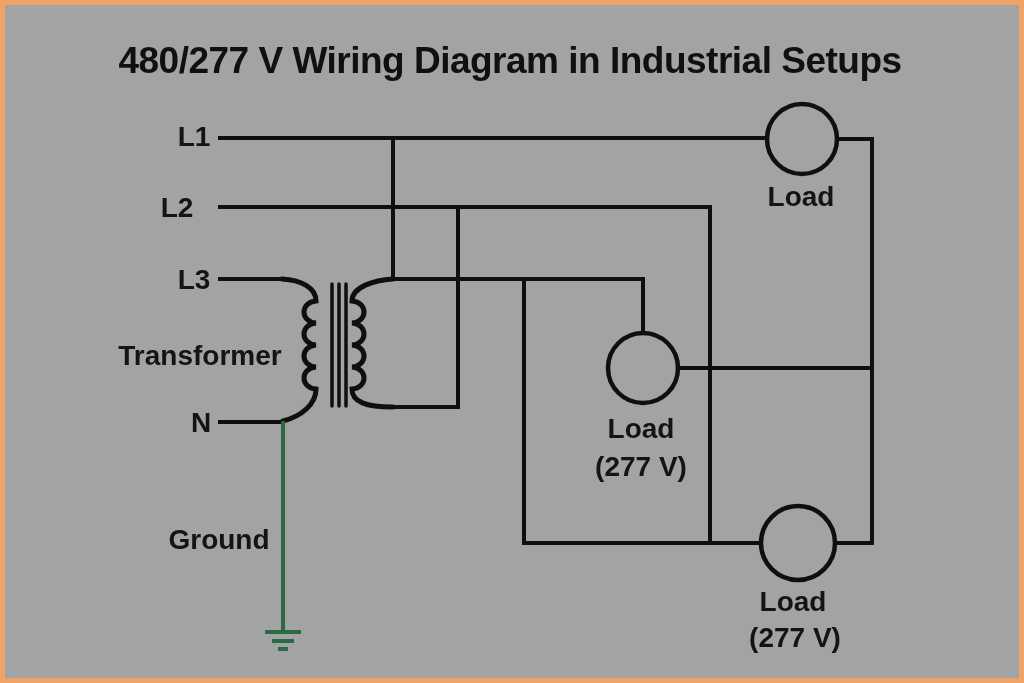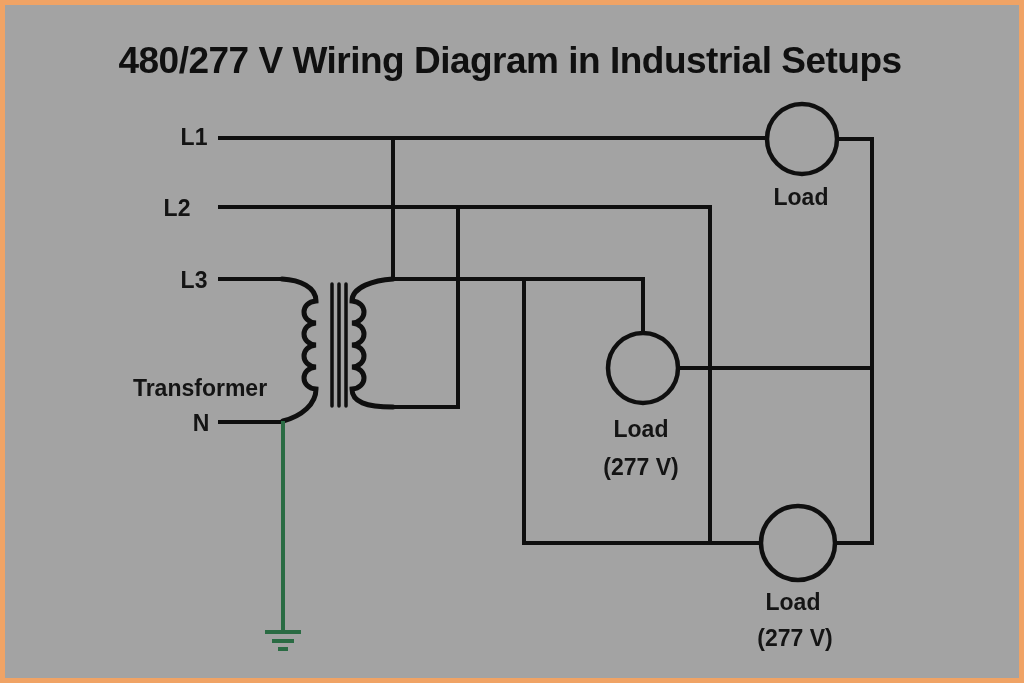--- a/index.html
+++ b/index.html
@@ -9,21 +9,21 @@
     height: 683px;
     background: #f6f5f3;
     overflow: hidden;
     font-family: "Liberation Sans", sans-serif;
     color: #141414;
   }
   .wires-svg { position: absolute; left: 0; top: 0; width: 1024px; height: 683px; }
   .t-label {
     position: absolute;
     transform: translate(-50%, -50%);
-    font-size: 23px;
+    font-size: 28px;
     font-weight: 600;
     white-space: nowrap;
     color: #141414;
     line-height: 1;
   }
   .title {
     position: absolute;
     left: 510px;
     top: 61px;
     transform: translate(-50%, -50%);
@@ -85,21 +85,22 @@
     </g>
   </svg>
 
   <div class="title">480/277 V Wiring Diagram in Industrial Setups</div>
 
   <div class="t-label" style="left:194px; top:137px;">L1</div>
   <div class="t-label" style="left:177px; top:208px;">L2</div>
   <div class="t-label" style="left:194px; top:280px;">L3</div>
   <div class="t-label" style="left:201px; top:423px;">N</div>
 
-  <div class="t-label" style="left:200px; top:356px;margin-top:32px;">Transformer</div>
+  <div class="t-label" style="left:200px; top:356px;">Transformer</div>
+  <div class="t-label" style="left:219px; top:540px;">Ground</div>
 
   <div class="t-label" style="left:801px; top:197px;">Load</div>
 
   <div class="t-label" style="left:641px; top:429px;">Load</div>
   <div class="t-label" style="left:641px; top:467px;">(277 V)</div>
 
   <div class="t-label" style="left:793px; top:602px;">Load</div>
   <div class="t-label" style="left:795px; top:638px;">(277 V)</div>
 
   <div class="border-overlay" style="border-color: rgb(240, 163, 101);"></div>

